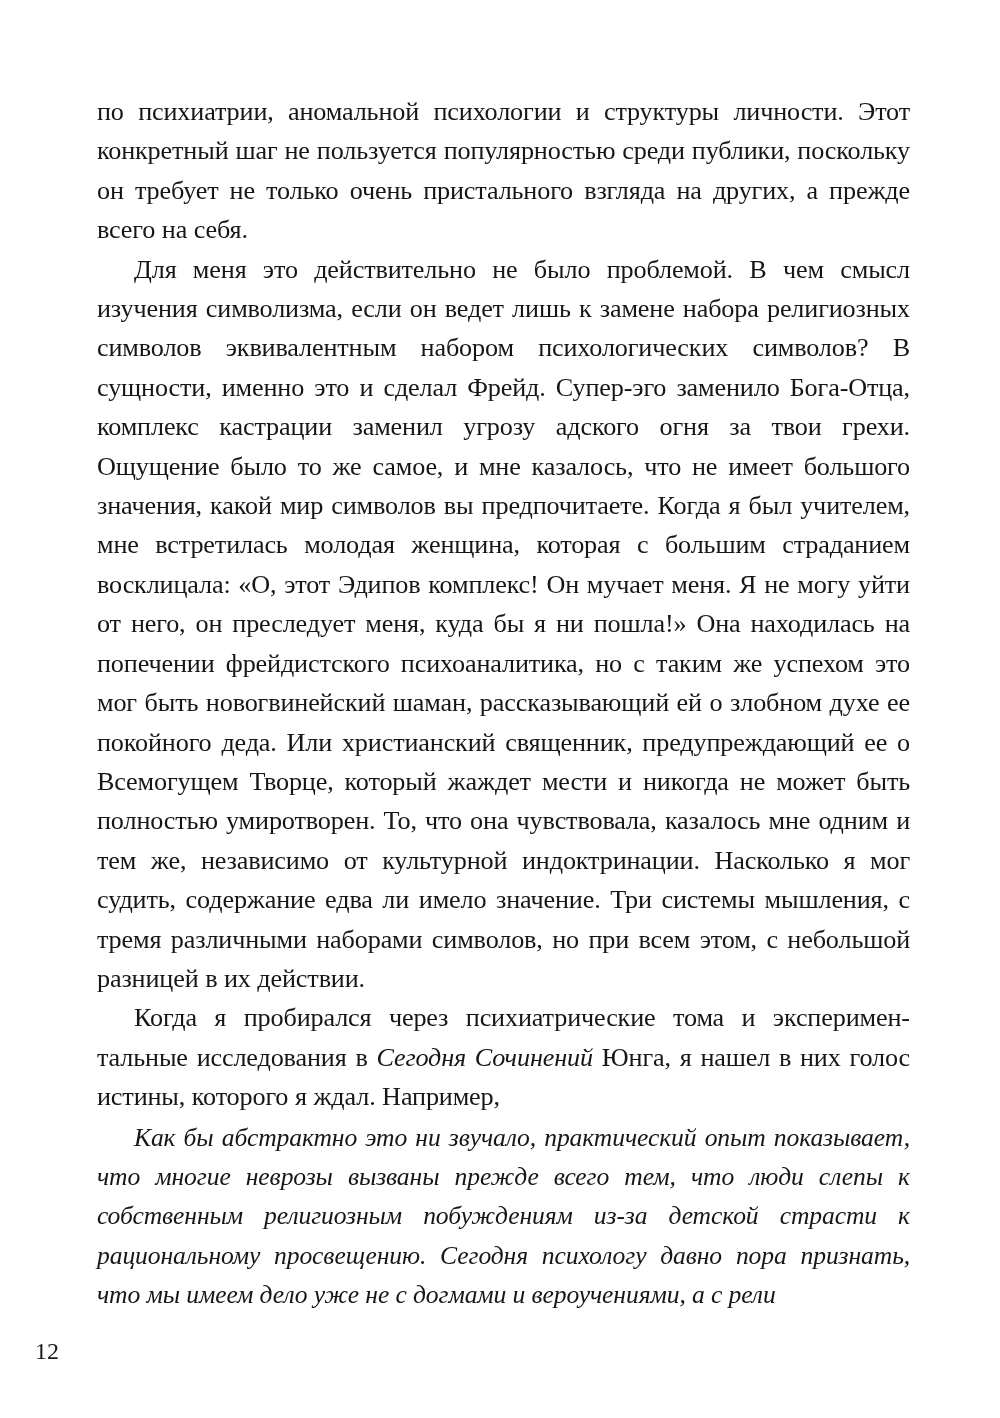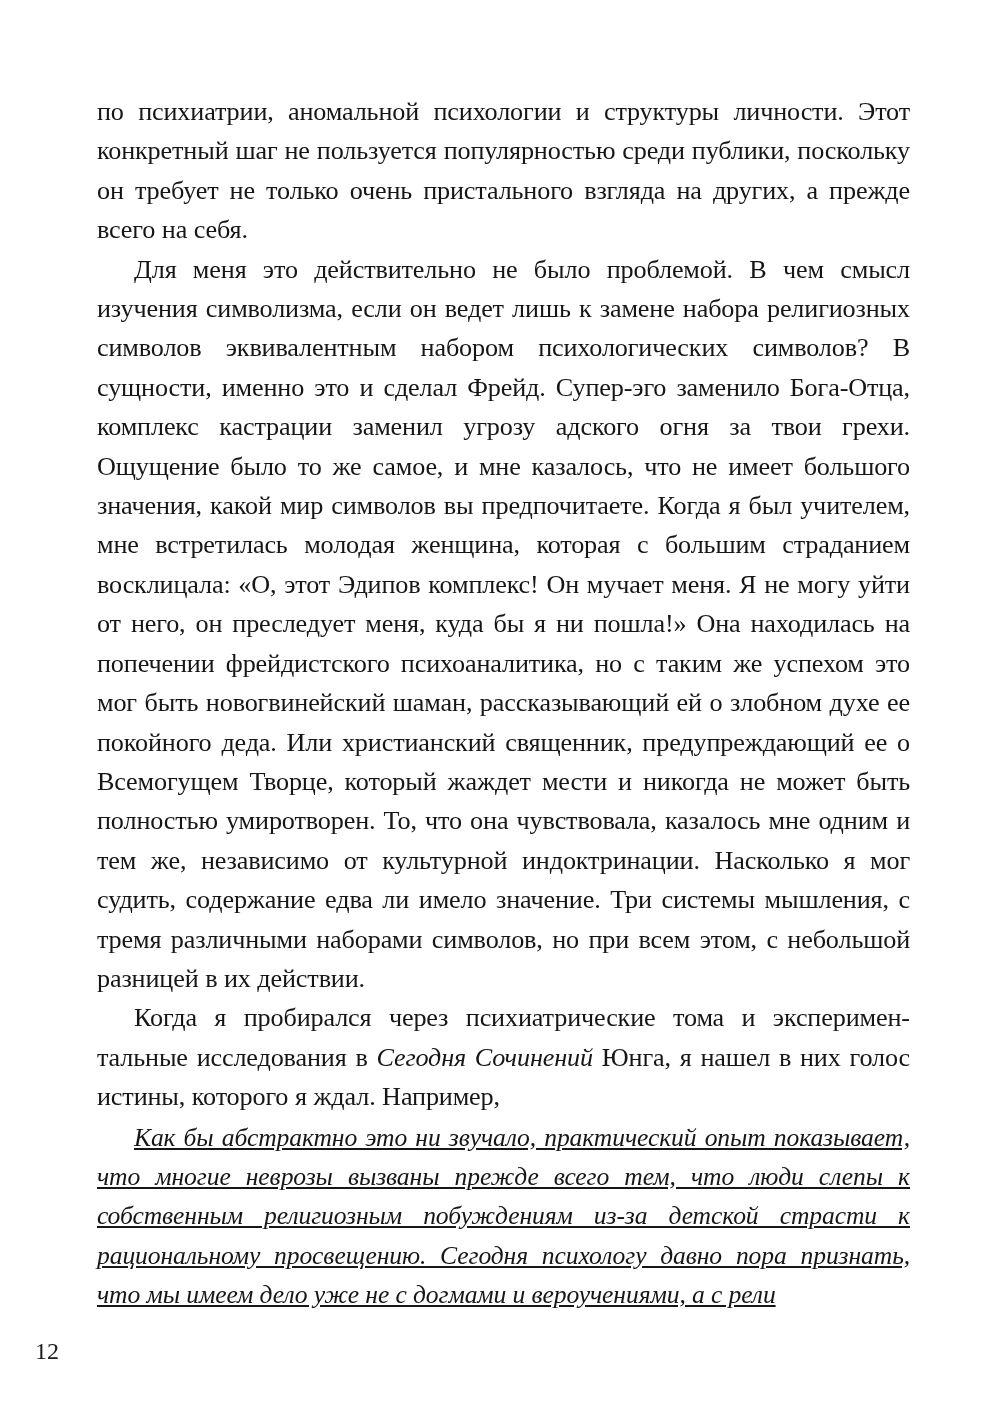--- a/index.html
+++ b/index.html
@@ -42,21 +42,20 @@
   .blockquote {
     margin: 0;
     margin-top: 1px;
     font-size: 25.6px;
     line-height: 39.4px;
     text-align: justify;
     text-align-last: left;
     font-style: italic;
     text-indent: 37px;
     letter-spacing: -0.1px;
-    text-decoration: underline;
   }
   .ital {
     font-style: italic;
   }
   .folio {
     position: absolute;
     left: 0;
     top: 1336px;
     width: 996px;
     text-align: left;

